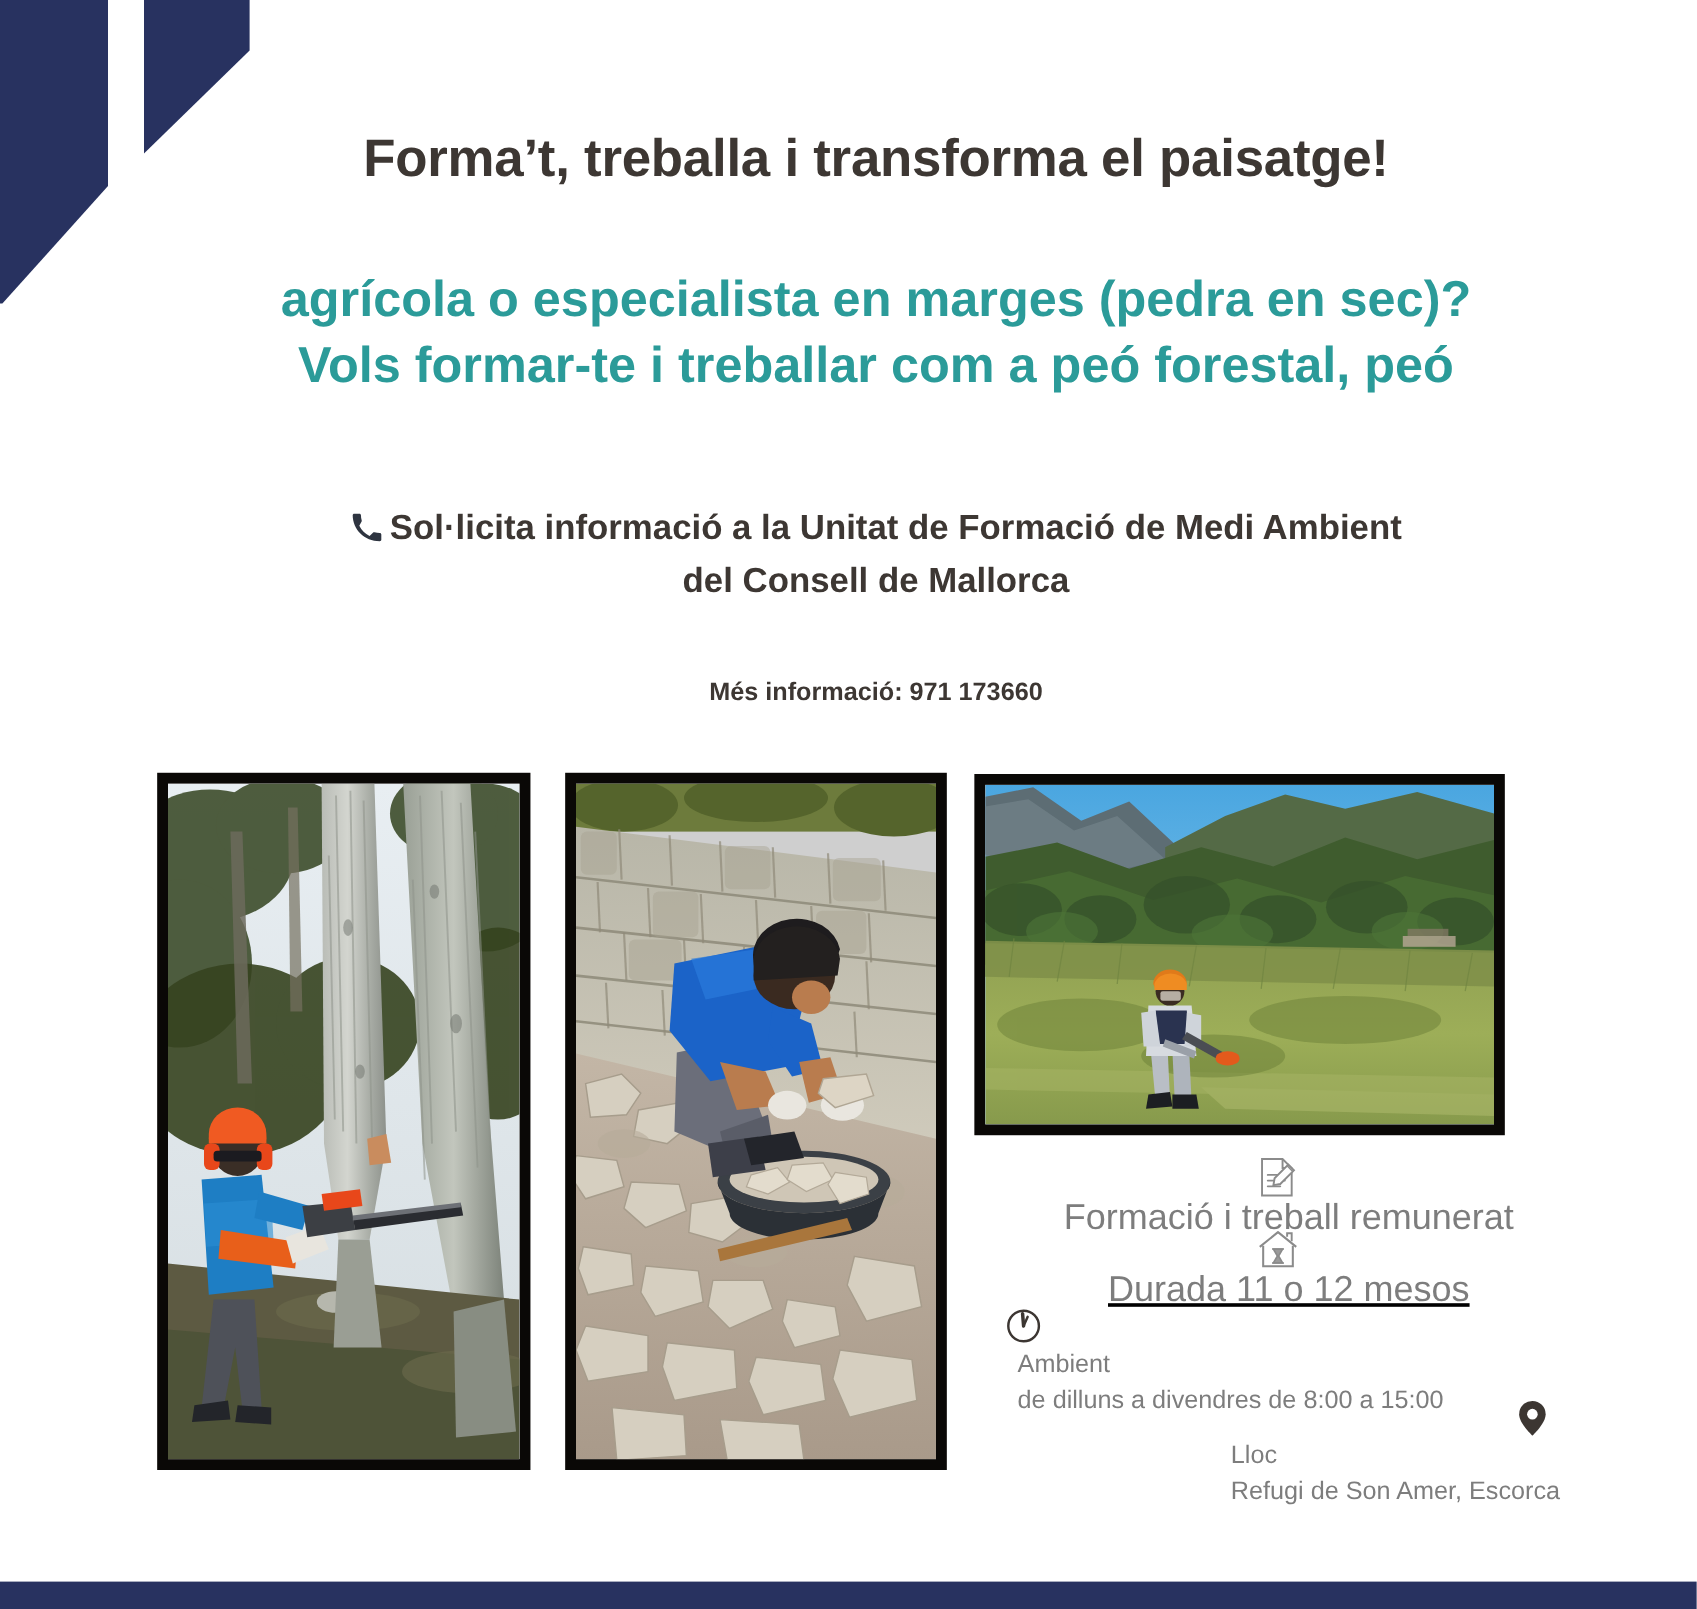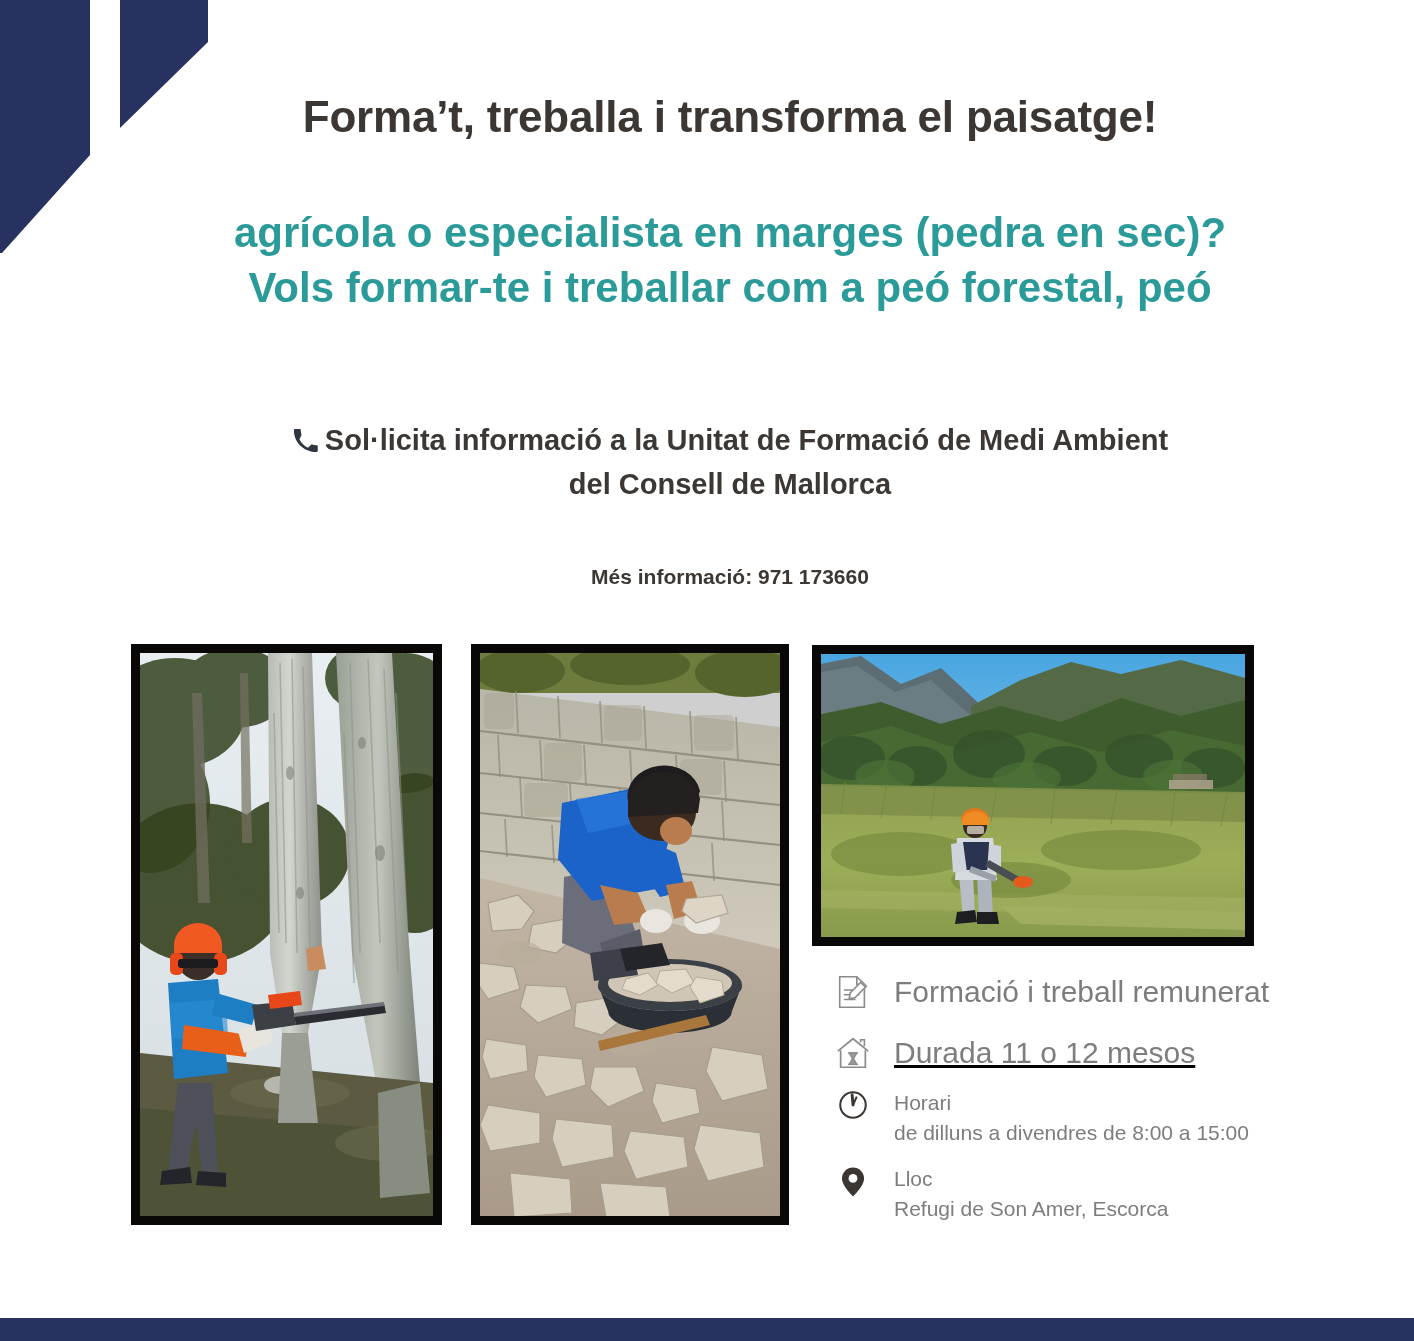--- a/index.html
+++ b/index.html
@@ -21,21 +21,21 @@
     top: 0;
     left: 0;
     width: 230px;
     height: 290px;
     pointer-events: none;
   }
 
   
   .headline-block {
     position: absolute;
-    top: 92px;
+    top: 108px;
     left: 180px;
     width: 1100px;
     text-align: center;
   }
   .main-title {
     font-size: 44px;
     font-weight: bold;
     color: #3d3733;
     letter-spacing: -0.2px;
     line-height: 1.15;
@@ -95,38 +95,39 @@
   
   .info-list {
     position: absolute;
     left: 830px;
     top: 962px;
     width: 470px;
   }
   .info-row {
     display: flex;
     align-items: flex-start;
+    flex-direction: column;
   }
   .info-row .info-icon {
     flex: 0 0 auto;
     width: 46px;
     display: flex;
     justify-content: center;
     align-items: center;
   }
   .info-row .info-text {
     flex: 1 1 auto;
     color: #7d7d7d;
     font-weight: 300;
   }
 
   #info-row-training { height: 60px; align-items: center; }
   #info-row-duration { height: 62px; align-items: center; text-decoration: underline; }
   #info-row-schedule { height: 72px; padding-top: 4px; }
-  #info-row-place    { height: 70px; padding-top: 4px; }
+  #info-row-place    { height: 70px; padding-top: 4px; align-items: flex-end; }
 
   .info-text-big {
     font-size: 30px;
     line-height: 1;
     padding-left: 18px;
     white-space: nowrap;
   }
   .info-text-small {
     font-size: 21px;
     line-height: 1.42;
@@ -526,21 +527,21 @@
 
   <div class="info-row" id="info-row-schedule">
     <span class="info-icon">
       <svg width="34" height="34" viewBox="0 0 40 40" xmlns="http://www.w3.org/2000/svg">
         <circle cx="20" cy="20" r="15" fill="none" stroke="#3c3632" stroke-width="2.4"></circle>
         <path d="M20 20 L19 8" stroke="#3c3632" stroke-width="3.4" stroke-linecap="round"></path>
         <path d="M20 20 L24 11" stroke="#3c3632" stroke-width="2.4" stroke-linecap="round"></path>
       </svg>
     </span>
     <span class="info-text info-text-small">
-      <span>Horari</span><br>
+      <span>Ambient</span><br>
       <span>de dilluns a divendres de 8:00 a 15:00</span>
     </span>
   </div>
 
   <div class="info-row" id="info-row-place">
     <span class="info-icon">
       <svg width="34" height="34" viewBox="0 0 40 40" xmlns="http://www.w3.org/2000/svg">
         <path d="M20 4 a13 13 0 0 1 13 13 c0 9 -13 21 -13 21 S7 26 7 17 A13 13 0 0 1 20 4 Z" fill="#3c3632"></path>
         <circle cx="20" cy="17" r="5.2" fill="#ffffff"></circle>
       </svg>

